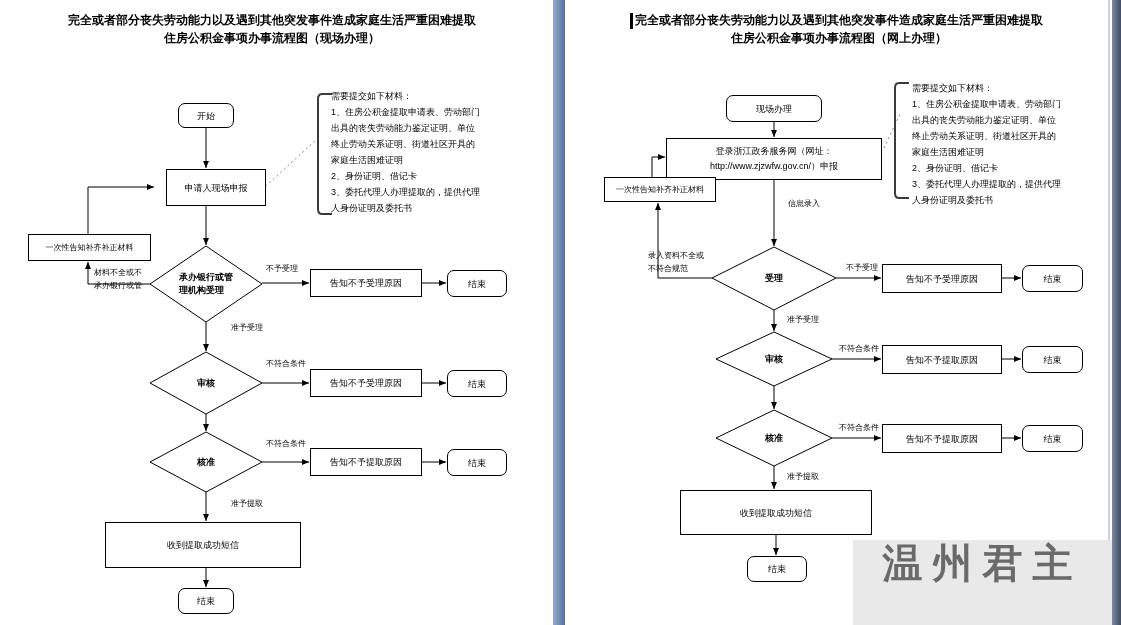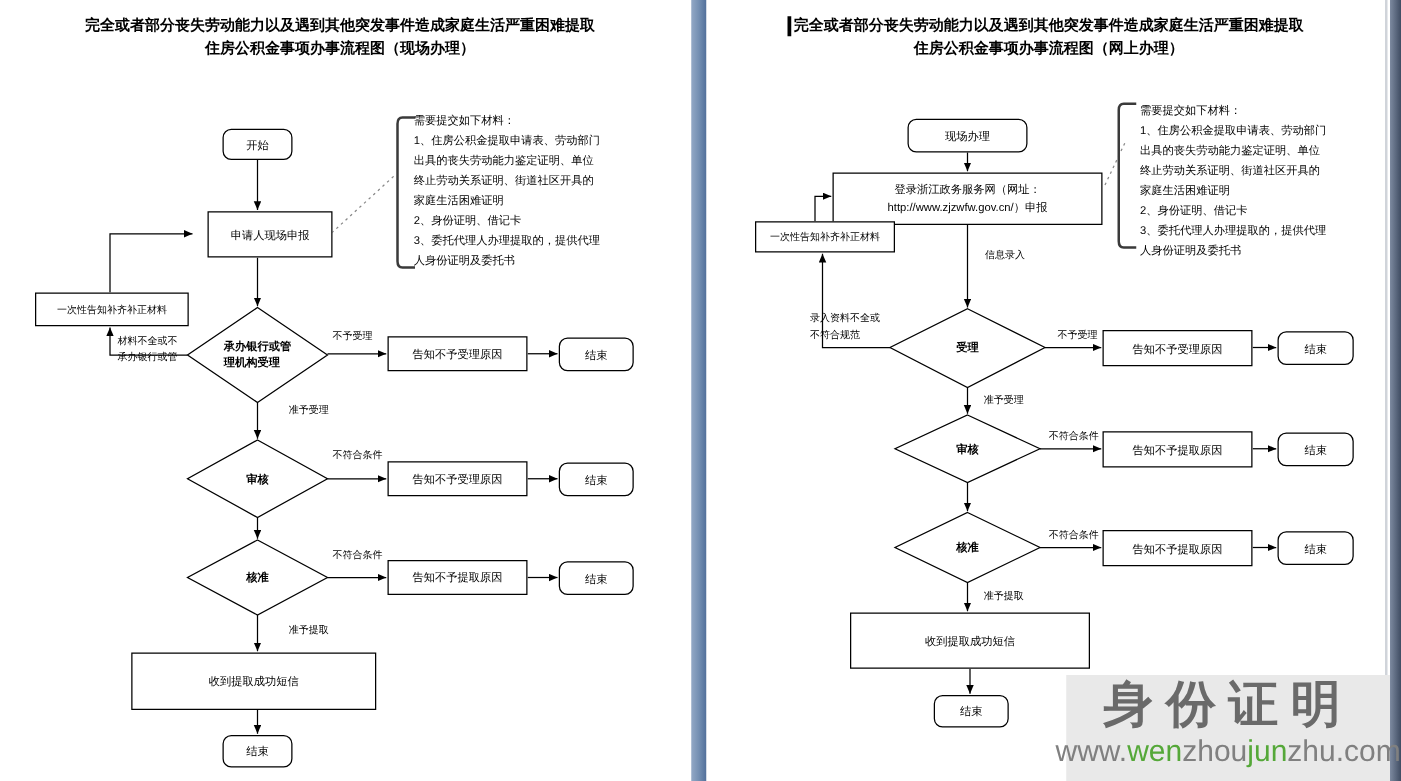--- a/index.html
+++ b/index.html
@@ -173,17 +173,16 @@
   <div class="dtext" style="left:744px;top:430px;width:60px;height:16px;">核准</div>
   <div class="lbl" style="left:836px;top:421px;width:46px;">不符合条件</div>
   <div class="box" style="left:882px;top:424px;width:120px;height:29px;">告知不予提取原因</div>
   <div class="box rounded" style="left:1022px;top:425px;width:61px;height:27px;">结束</div>
   <div class="lbl" style="left:782px;top:470px;width:42px;">准予提取</div>
 
   <div class="box" style="left:680px;top:490px;width:192px;height:45px;">收到提取成功短信</div>
   <div class="box rounded" style="left:747px;top:556px;width:60px;height:26px;">结束</div>
 
   <div class="watermark">
-    <div class="wm-brand">身份证明</div>
-    <div class="wm-url"><span class="wm-gray">www.</span><span class="wm-green">wen</span><span class="wm-gray">zhou</span><span class="wm-green">jun</span><span class="wm-gray">zhu</span><span class="wm-gray">.com</span></div>
+    <div class="wm-brand">温州君主</div>
   </div>
 
 </div>
 
 </body></html>

